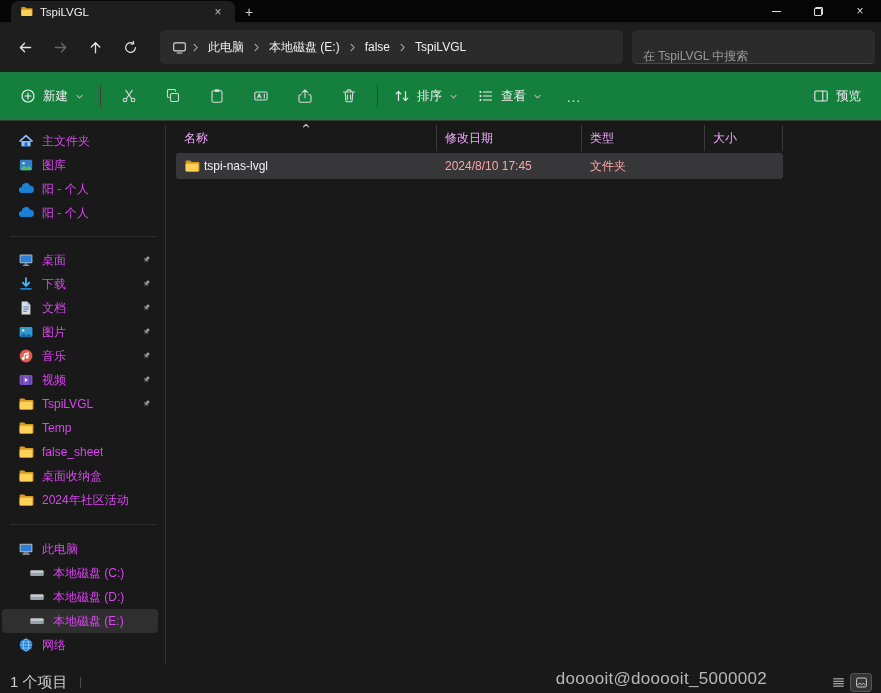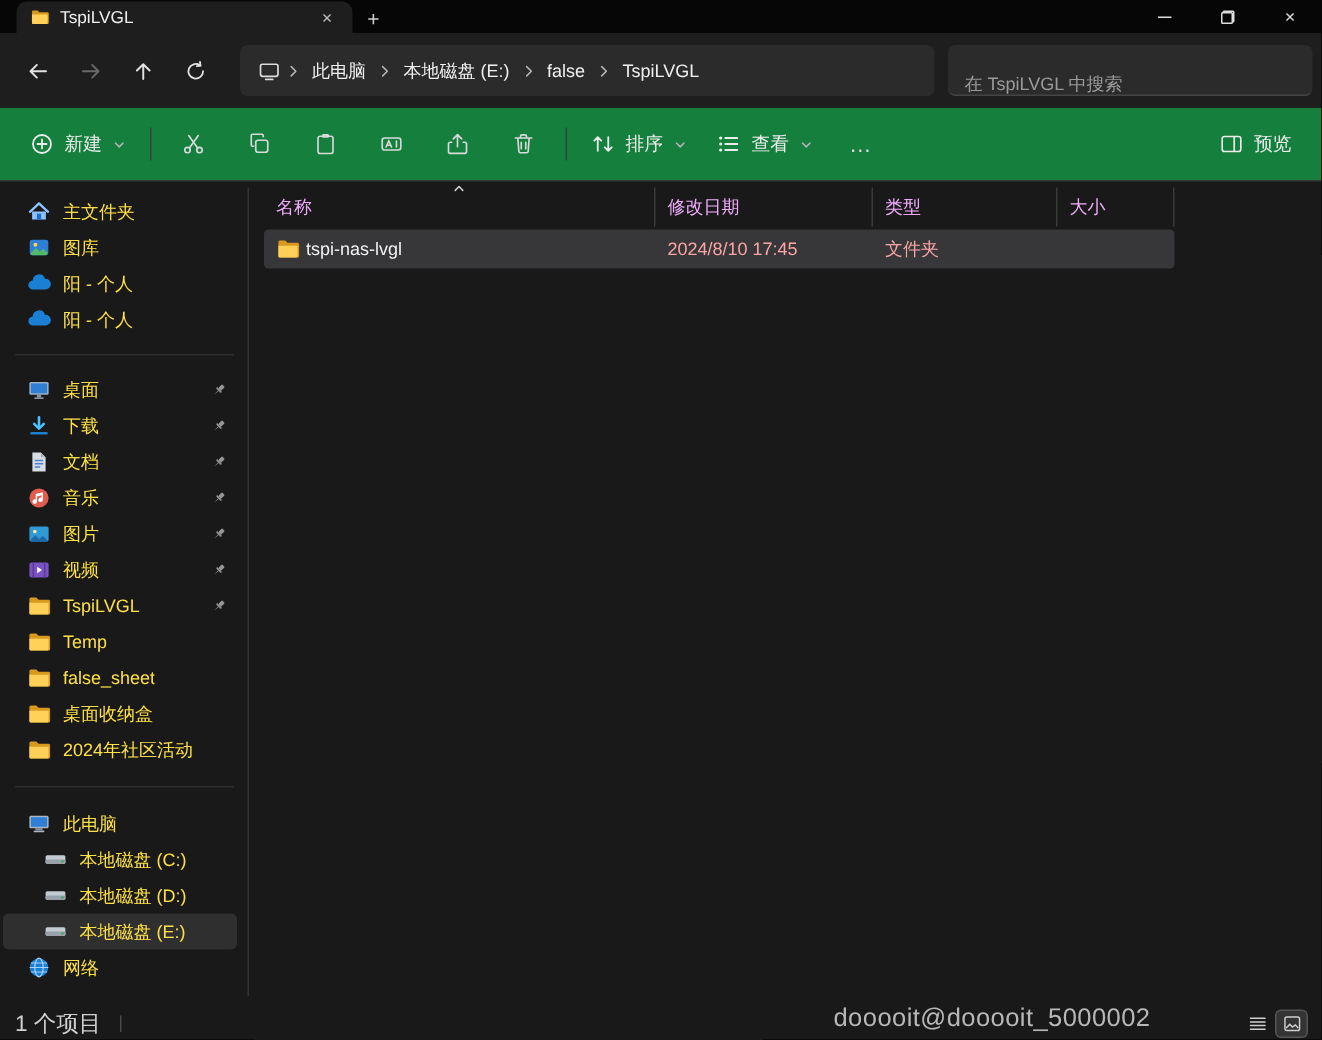--- a/index.html
+++ b/index.html
@@ -43,21 +43,21 @@
   .ticon{width:40px;height:34px;display:flex;align-items:center;justify-content:center;border-radius:5px;color:#d9d9d9;margin:0 2px}
   .ticon svg{width:16px;height:16px;display:block}
   .tsep{width:1px;height:22px;background:#3d3d3d;margin:0 6px;flex-shrink:0}
   .toolbar-right{margin-left:auto;display:flex;}
   .more-glyph{font-size:15px;letter-spacing:1px}
 
   
   .content{flex:1;display:flex;min-height:0;background:#191919}
   .sidebar{width:166px;padding-top:8px;flex-shrink:0;position:relative;overflow:hidden}
   .sidebar::after{content:"";position:absolute;right:0;top:4px;bottom:8px;width:1px;background:#333}
-  .sitem{height:24px;display:flex;align-items:center;gap:8px;margin:0 8px 0 2px;padding-left:16px;border-radius:4px;font-size:12px;color:#fde047}
+  .sitem{height:24px;display:flex;align-items:center;gap:8px;margin:0 8px 0 2px;padding-left:16px;border-radius:4px;font-size:12px;color:#d946ef}
   .sitem .ic{flex-shrink:0;display:flex}
   .ic svg{width:16px;height:16px;display:block}
   .sitem .lbl{white-space:nowrap;overflow:hidden}
   .sitem .pin{margin-left:auto;margin-right:6px;display:flex;flex-shrink:0}
   .pin svg{width:12px;height:12px;display:block}
   .sitem.indent{padding-left:27px}
   .sitem.sel{background:#2f2f2f}
   .ssep{height:1px;background:#2e2e2e;margin:11px 10px}
   .sgap{height:1px;background:#2e2e2e;margin:12px 10px}
 
@@ -391,44 +391,44 @@
                 <rect x="6.2" y="2.4" width="3.6" height="4.8" rx="1"></rect>
                 <rect x="4.9" y="7.2" width="6.2" height="1.6" rx=".8"></rect>
                 <path d="M7.6 8.8h.8L8 13.6z"></path>
               </g>
             </svg>
           </span>
       </div>
       <div class="sitem">
         <span class="ic">
             <svg viewBox="0 0 16 16">
-              <circle cx="8" cy="8" r="6.4" fill="#e05c4f"></circle>
-              <path d="M10.6 4.2v5a1.5 1.5 0 11-.9-1.4V6.2l-3 .8v3.4a1.5 1.5 0 11-.9-1.4V5.4z" fill="#fff"></path>
-            </svg>
-          </span>
-        <span class="lbl">音乐</span>
+              <rect x="1.6" y="3" width="12.8" height="10" rx="1.2" fill="#2f9ad6"></rect>
+              <circle cx="5.2" cy="6.4" r="1.2" fill="#ffe9a0"></circle>
+              <path d="M2.2 12.2l3.4-3.4 2.6 2.6 2.4-2.2 2.8 2.6v.4a1.2 1.2 0 01-1.2 1H3.4a1.2 1.2 0 01-1.2-1z" fill="#1f6aa8"></path>
+            </svg>
+          </span>
+        <span class="lbl">图片</span>
         <span class="pin">
             <svg viewBox="0 0 16 16">
               <g transform="rotate(45 8 8)" fill="#969696">
                 <rect x="6.2" y="2.4" width="3.6" height="4.8" rx="1"></rect>
                 <rect x="4.9" y="7.2" width="6.2" height="1.6" rx=".8"></rect>
                 <path d="M7.6 8.8h.8L8 13.6z"></path>
               </g>
             </svg>
           </span>
       </div>
       <div class="sitem">
         <span class="ic">
             <svg viewBox="0 0 16 16">
-              <rect x="1.6" y="3" width="12.8" height="10" rx="1.2" fill="#2f9ad6"></rect>
-              <circle cx="5.2" cy="6.4" r="1.2" fill="#ffe9a0"></circle>
-              <path d="M2.2 12.2l3.4-3.4 2.6 2.6 2.4-2.2 2.8 2.6v.4a1.2 1.2 0 01-1.2 1H3.4a1.2 1.2 0 01-1.2-1z" fill="#1f6aa8"></path>
-            </svg>
-          </span>
-        <span class="lbl">图片</span>
+              <circle cx="8" cy="8" r="6.4" fill="#e05c4f"></circle>
+              <path d="M10.6 4.2v5a1.5 1.5 0 11-.9-1.4V6.2l-3 .8v3.4a1.5 1.5 0 11-.9-1.4V5.4z" fill="#fff"></path>
+            </svg>
+          </span>
+        <span class="lbl">音乐</span>
         <span class="pin">
             <svg viewBox="0 0 16 16">
               <g transform="rotate(45 8 8)" fill="#969696">
                 <rect x="6.2" y="2.4" width="3.6" height="4.8" rx="1"></rect>
                 <rect x="4.9" y="7.2" width="6.2" height="1.6" rx=".8"></rect>
                 <path d="M7.6 8.8h.8L8 13.6z"></path>
               </g>
             </svg>
           </span>
       </div>

